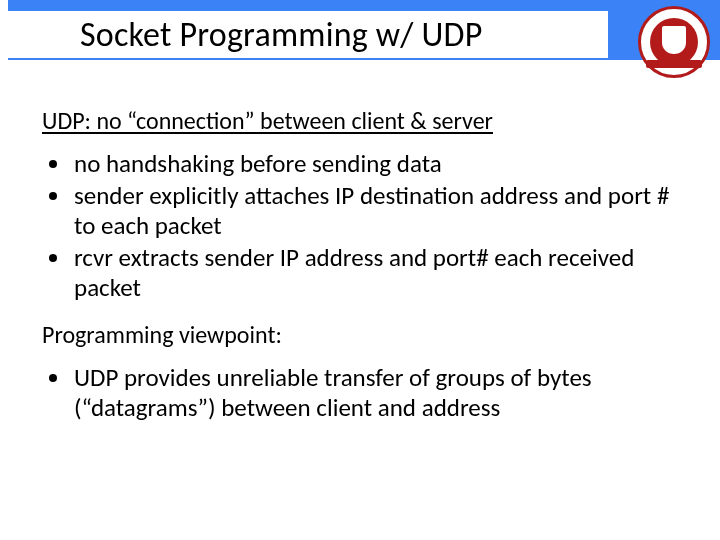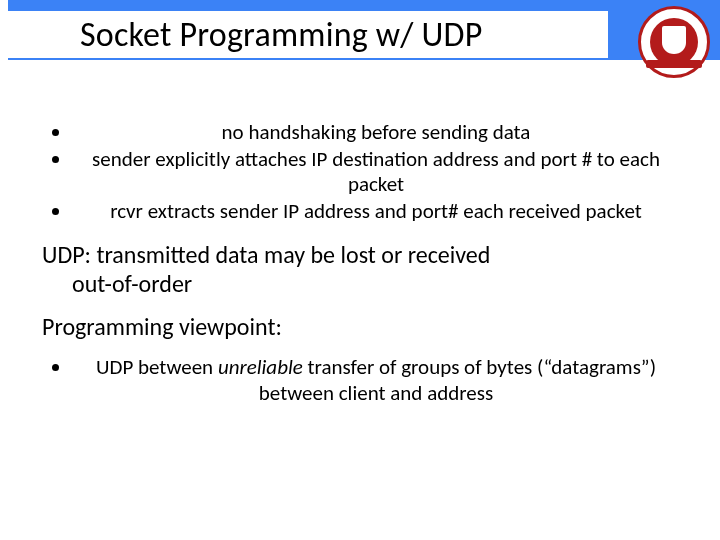--- a/index.html
+++ b/index.html
@@ -66,74 +66,70 @@
   .heading {
     font-size: 24px;
     font-weight: 400;
     margin-bottom: 4px;
   }
   .heading.underlined { text-decoration: underline; text-underline-offset: 3px; }
 
   ul.bullets {
     list-style: disc;
     margin: 14px 0 16px 30px;
-    font-size: 21px;
+    font-size: 25px;
     line-height: 1.22;
-    text-align: center;
   }
   ul.bullets li { margin: 1px 0 1px 0; padding-left: 2px; }
 
   .block2 .heading { margin-bottom: 0; }
   .block2 .sub {
     font-size: 24px;
     margin-left: 30px;
     margin-bottom: 14px;
   }
 
   .block4 ul.bullets { margin-bottom: 0; }
-  .em { font-style: italic; }
+  .em { }
 </style>
 </head>
 <body>
 
 <div class="slide">
 
   <div class="title-bar">
     <div class="title-text">Socket Programming w/ UDP</div>
   </div>
 
   <div class="seal">
     <div class="outer-ring"></div>
     <div class="inner-disc"></div>
     <div class="shield"></div>
     <div class="band"></div>
   </div>
 
   <div class="content">
 
     <div class="block1">
+      <div class="heading underlined">UDP: no “connection” between client &amp; server</div>
       <ul class="bullets">
         <li>no handshaking before sending data</li>
         <li>sender explicitly attaches IP destination address and port # to each packet</li>
         <li>rcvr extracts sender IP address and port# each received packet</li>
       </ul>
     </div>
 
-    <div class="block2">
-      <div class="heading">UDP: transmitted data may be lost or received</div>
-      <div class="sub">out-of-order</div>
-    </div>
 
     <div class="block3">
       <div class="heading">Programming viewpoint:</div>
     </div>
 
     <div class="block4">
       <ul class="bullets">
         <li>
-          <span>UDP between </span><span class="em">unreliable</span><span> transfer  of groups of bytes (“datagrams”)  between client and address</span>
+          <span>UDP provides </span><span class="em">unreliable</span><span> transfer  of groups of bytes (“datagrams”)  between client and address</span>
         </li>
       </ul>
     </div>
 
   </div>
 
 </div>
 
 </body></html>

